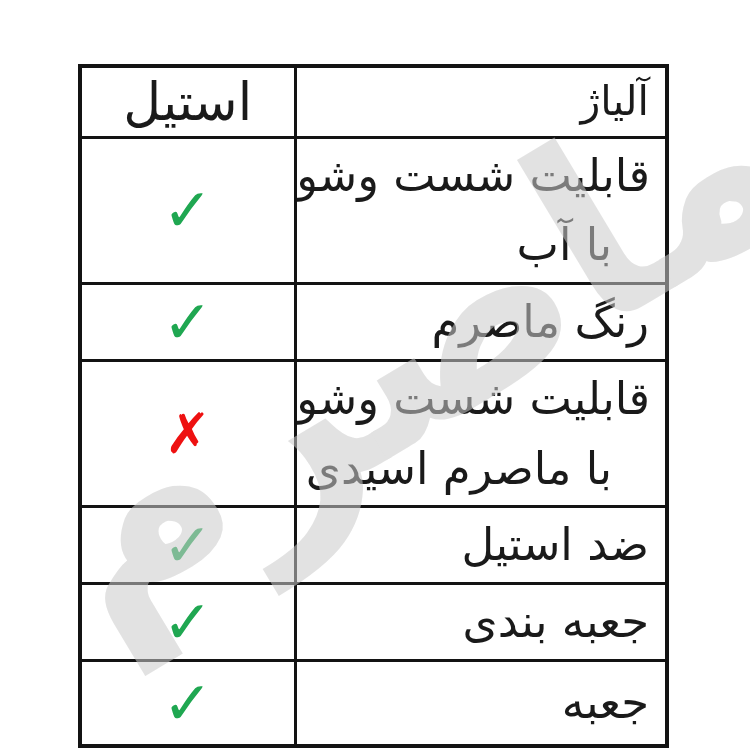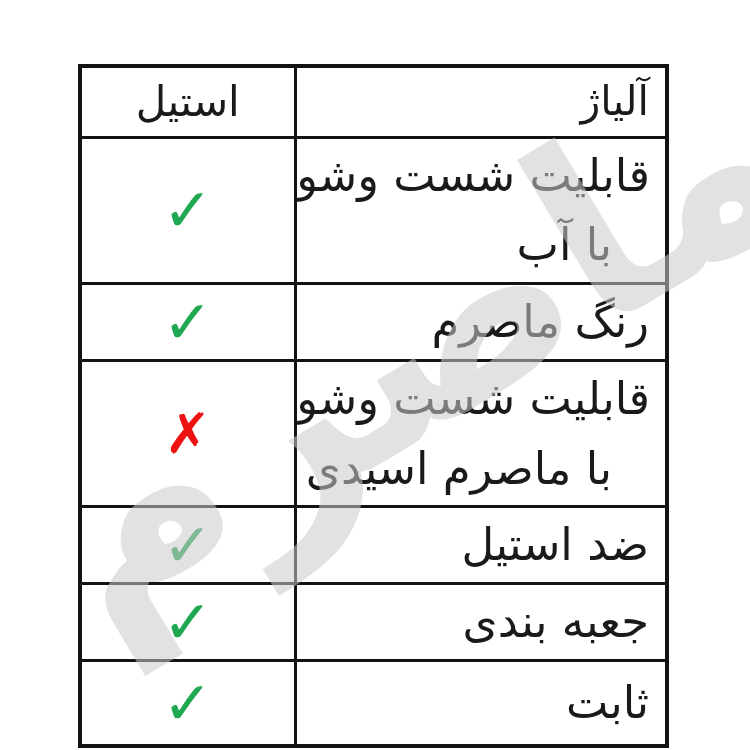--- a/index.html
+++ b/index.html
@@ -55,21 +55,21 @@
   }
   td.head-feature {
     font-size: 41px;
   }
   td.mark {
     text-align: center;
     vertical-align: middle;
     overflow: hidden;
   }
   td.head-mark {
-    font-size: 42px;
+    font-size: 52px;
     text-align: center;
     vertical-align: middle;
   }
   .ln { display: block; white-space: nowrap; }
   .ln.indent { padding-right: 38px; }
 
   .glyph {
     display: inline-block;
     font-size: 60px;
     line-height: 1;
@@ -153,21 +153,21 @@
       <td class="feature">
         <span class="ln">جعبه بندی</span>
       </td>
       <td class="mark">
         <span class="glyph check">✓</span>
       </td>
     </tr>
 
     <tr class="r6">
       <td class="feature">
-        <span class="ln">ثابت</span>
+        <span class="ln">جعبه</span>
       </td>
       <td class="mark">
         <span class="glyph check">✓</span>
       </td>
     </tr>
   </tbody>
     </table>
 
   <div class="watermark">ماصرم</div>
 

